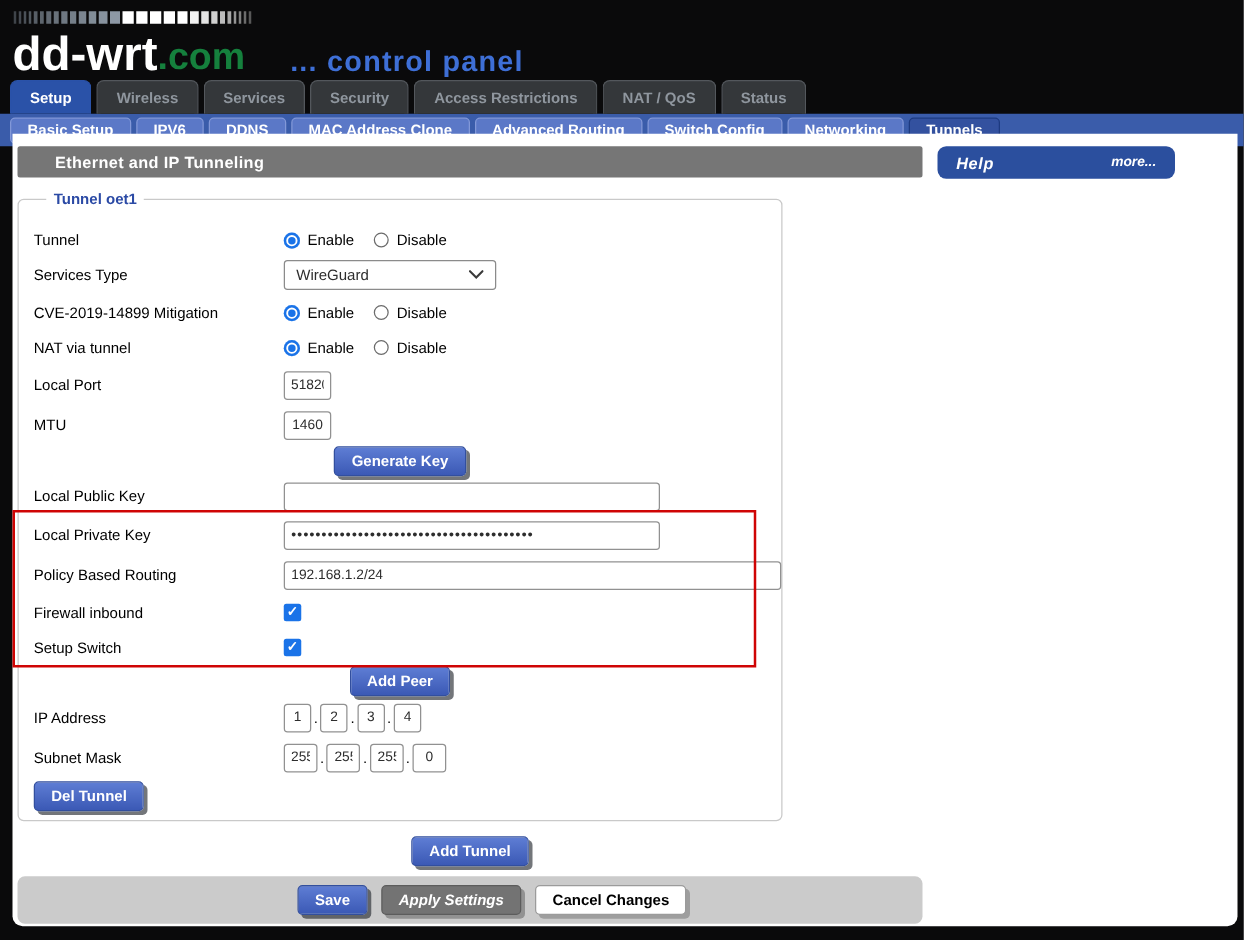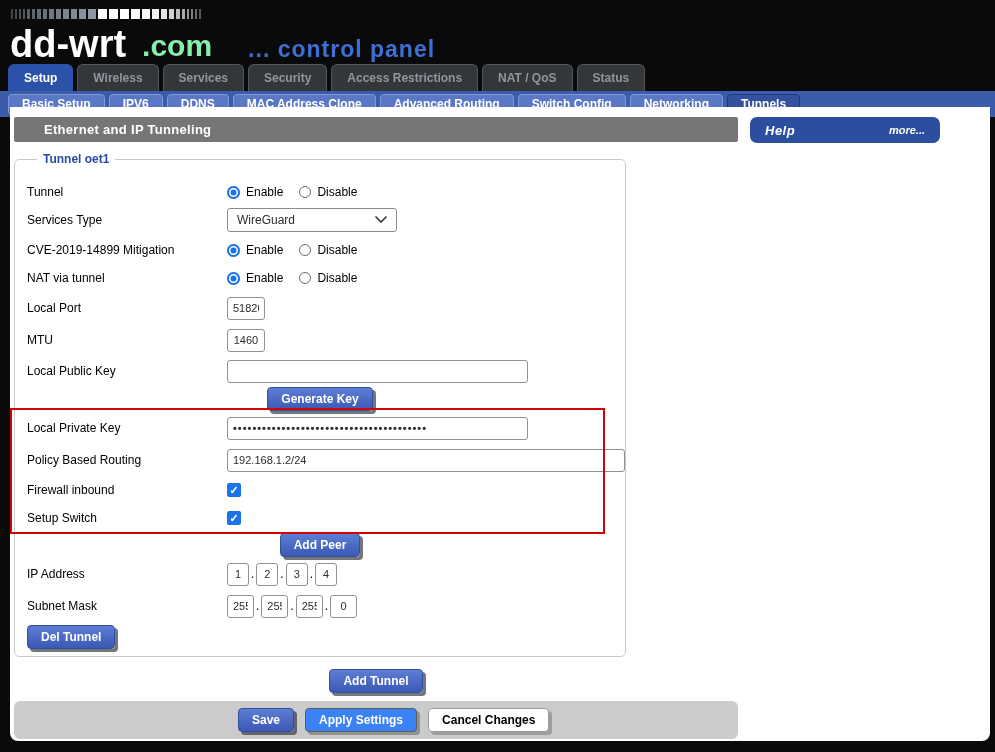--- a/index.html
+++ b/index.html
@@ -10,21 +10,21 @@
     position:relative;
     overflow:hidden;
   }
 
   
   .top-header { padding:8px 0 0 10px; }
   .dash-row { display:flex; align-items:center; gap:2px; height:12px; margin-left:1px; }
   .dash-row span { display:inline-block; height:10px; }
   .logo-row { display:flex; align-items:flex-end; margin-top:1px; height:42px; }
   .brand { font-size:38px; font-weight:bold; color:#ffffff; letter-spacing:0px; line-height:1; }
-  .brand-domain { font-size:30px; font-weight:bold; color:#86efac;margin-left:16px; }
+  .brand-domain { font-size:30px; font-weight:bold; color:#15803d; }
   .tagline { font-size:23px; font-weight:bold; color:#3e6fd6; margin-left:36px; letter-spacing:1px; }
 
   
   .main-tabs { display:flex; gap:4px; padding-left:8px; margin-top:1px; }
   .maintab {
     height:27px; line-height:27px; padding:0 15px;
     background:#34373a; color:#8f969e;
     border:1px solid #53575c; border-bottom:none;
     border-radius:6px 6px 0 0;
     font-size:12px; font-weight:bold; cursor:pointer;
@@ -109,21 +109,21 @@
   .octet-dot { font-size:12px; color:#000; margin:0 2px; }
 
   .btn {
     display:inline-block; font-family:"Liberation Sans", sans-serif;
     font-size:12px; font-weight:bold; padding:4px 13px; border-radius:4px; cursor:pointer;
   }
   .btn-blue {
     color:#fff; background:linear-gradient(#5e7dd4,#3b59b5);
     border:1px solid #324f9e; box-shadow:3px 3px 0 rgba(40,44,50,0.65);
   }
-  .btn-gray { color:#fff; background:#3b82f6; border:1px solid #5c5c5c; box-shadow:3px 3px 0 rgba(0,0,0,0.28); }
+  .btn-gray { color:#fff; background:#737373; border:1px solid #5c5c5c; box-shadow:3px 3px 0 rgba(0,0,0,0.28);font-style:italic; }
   .btn-white { color:#000; background:#fff; border:1px solid #9b9b9b; box-shadow:3px 3px 0 rgba(0,0,0,0.22); }
 
   
   .hl-rows { position:relative; }
   .red-frame {
     position:absolute; left:-5px; right:20px; top:-4px; bottom:-2px;
     border:2px solid #cf0404; pointer-events:none;
   }
 
   .add-tunnel-row { margin-left:4px; width:724px; text-align:center; margin-top:12px; }
@@ -258,27 +258,27 @@
     <div class="row r32">
       <span class="lbl">Local Port</span>
       <input class="tin small-input" value="51820" style="">
     </div>
 
     <div class="row r32">
       <span class="lbl">MTU</span>
       <input class="tin small-input" value="1460" style="">
     </div>
 
+    <div class="row r26 center-row">
+      <span class="btn btn-blue">Generate Key</span>
+    </div>
+
     <div class="row r30">
       <span class="lbl">Local Public Key</span>
       <input class="tin key-input" value="" style="">
-    </div>
-
-    <div class="row r26 center-row">
-      <span class="btn btn-blue">Generate Key</span>
     </div>
 
     <div class="hl-rows">
       <div class="red-frame"></div>
 
       <div class="row r32">
         <span class="lbl">Local Private Key</span>
         <input class="tin key-input dots" value="••••••••••••••••••••••••••••••••••••••••" style="">
       </div>
 

